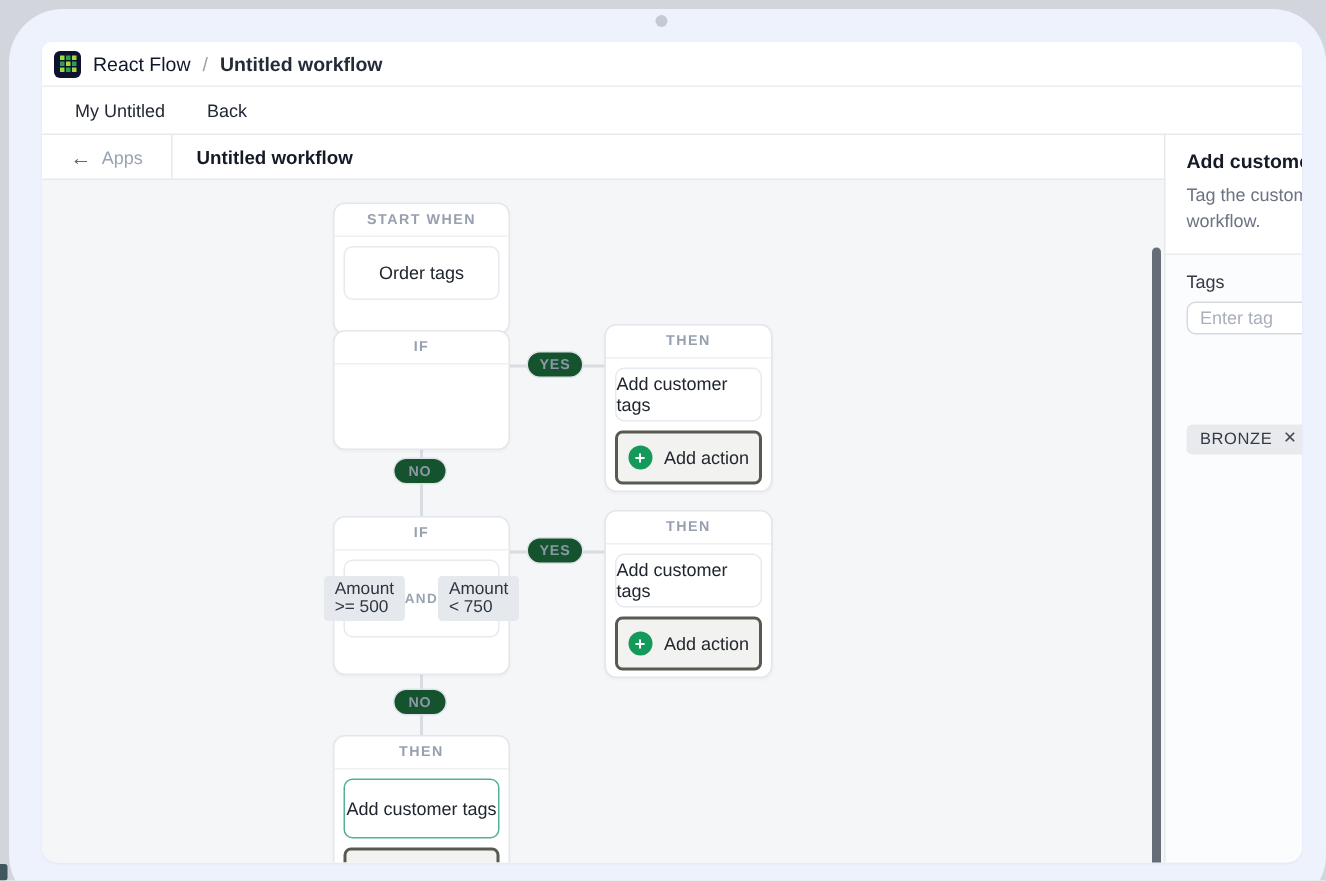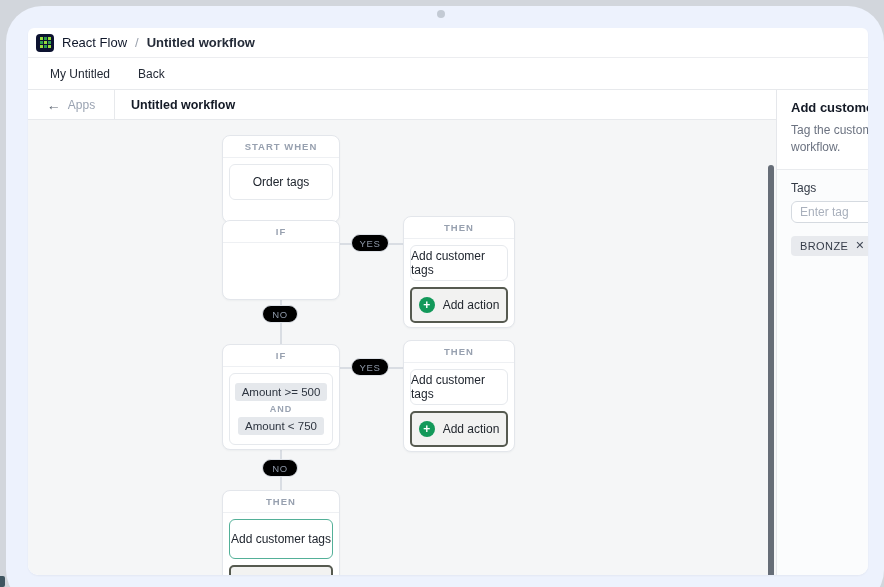--- a/index.html
+++ b/index.html
@@ -46,22 +46,22 @@
                    font-size:12.5px; font-weight:700; color:#141a26; }
 
   .canvas { flex:1; background:#f5f6f7; position:relative; overflow:hidden;
             border-radius:0 0 0 10px; }
 
   
   .edge { position:absolute; background:#d9dde3; }
   .edge.v { width:2px; }
   .edge.h { height:2px; }
 
-  .edge-pill { position:absolute; background:#000000; border:1.5px solid #dfe3e9;
-               border-radius:999px; font-size:9.5px; font-weight:400; color:#8d97a7;
+  .edge-pill { position:absolute; background:#14532d; border:1.5px solid #dfe3e9;
+               border-radius:999px; font-size:9.5px; font-weight:700; color:#8d97a7;
                letter-spacing:.6px; display:flex; align-items:center; justify-content:center; z-index:3; }
 
   
   .node { position:absolute; background:#fff; border:1px solid #e3e6eb; border-radius:8px;
           box-shadow:0 1px 2px rgba(30,41,59,.04); z-index:2; }
   .node-header { height:22px; display:flex; align-items:center; justify-content:center;
                  font-size:9.5px; font-weight:700; letter-spacing:1px; color:#97a0af;
                  border-bottom:1px solid #eef0f3; }
   .node-box { margin:6px; border:1px solid #e6e9ed; border-radius:6px; background:#fff;
               display:flex; align-items:center; justify-content:center;
@@ -89,21 +89,21 @@
   .sb-desc { font-size:12px; color:#6b7280; line-height:1.45; white-space:nowrap; }
   .sb-divider { height:1px; background:#e9ebee; width:220px; }
   .sb-body { padding:11px 14px; width:220px; }
   .sb-label { font-size:12px; color:#333a46; margin-bottom:6px; }
   .tag-input { width:190px; height:22px; border:1px solid #d5dae0; border-radius:6px;
                background:#fff; padding:0 8px; font-size:12px; color:#20262f;
                font-family:"Liberation Sans", sans-serif; outline:none; margin-bottom:13px; display:block; }
   .tag-input::placeholder { color:#a9b0bc; }
   .tag-chip { display:inline-flex; align-items:center; gap:7px; background:#e8eaee;
               border-radius:4px; padding:4px 9px; font-size:11px; color:#343b48;
-              letter-spacing:.4px; }
+              letter-spacing:.4px;margin-top:47px; }
   .chip-x { font-size:11px; color:#434a57; cursor:pointer; line-height:1; }
 
   .cutoff-glyph { position:absolute; left:0; top:576px; width:5px; height:11px;
                   background:#3f5560; border-radius:0 2px 2px 0; }
 </style>
 </head>
 <body>
 
 <div class="frame"></div>
 <div class="cam-dot"></div>
@@ -170,21 +170,21 @@
           <div class="node-header">THEN</div>
           <div class="node-box" style="height:36px;">Add customer tags</div>
           <div class="add-action-btn">
             <span class="plus-circle">+</span>
             <span>Add action</span>
           </div>
         </div>
 
         <div class="node" style="left:194px; top:224px; width:118px; height:106px;">
           <div class="node-header">IF</div>
-          <div class="node-box" style="height:72px; flex-direction:column;">
+          <div class="node-box" style="height:52px; flex-direction:row;">
             <span class="cond-pill">Amount &gt;= 500</span>
             <span class="and-label">AND</span>
             <span class="cond-pill">Amount &lt; 750</span>
           </div>
         </div>
 
         <div class="node" style="left:375px; top:220px; width:112px; height:112px;">
           <div class="node-header">THEN</div>
           <div class="node-box" style="height:36px;">Add customer tags</div>
           <div class="add-action-btn">

